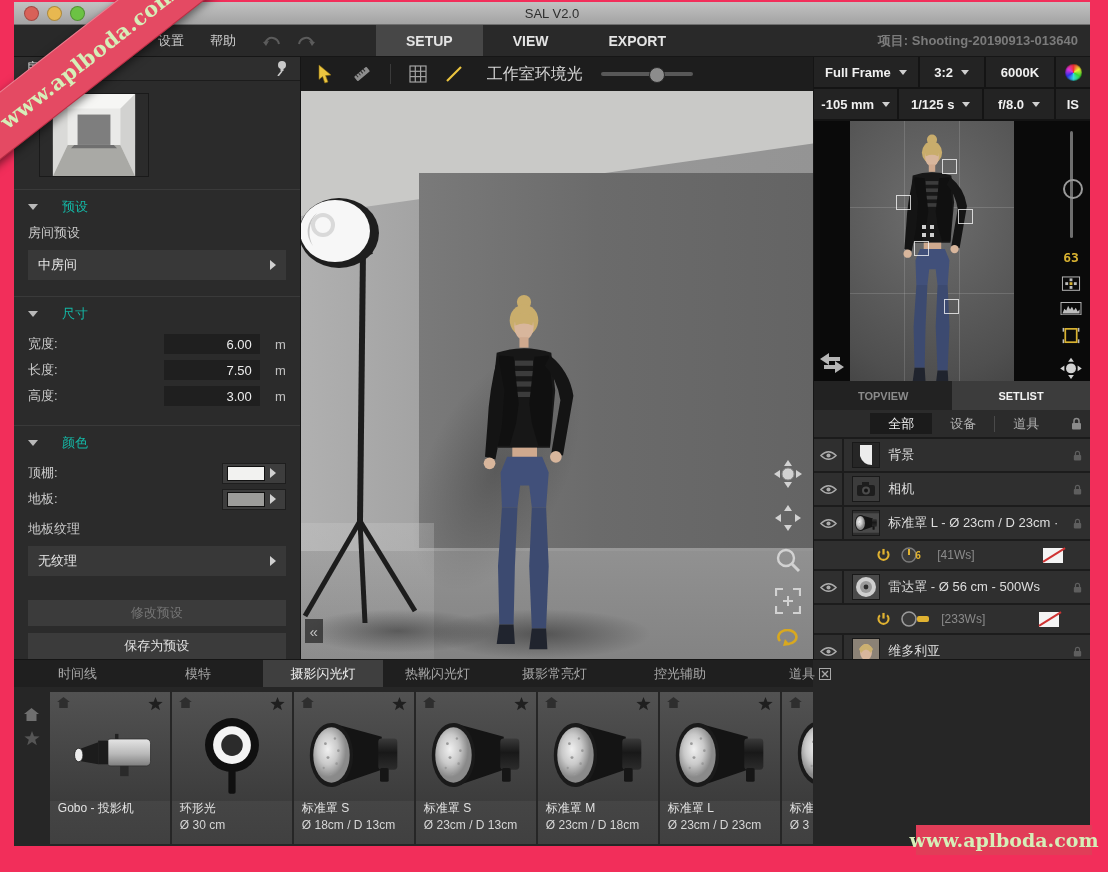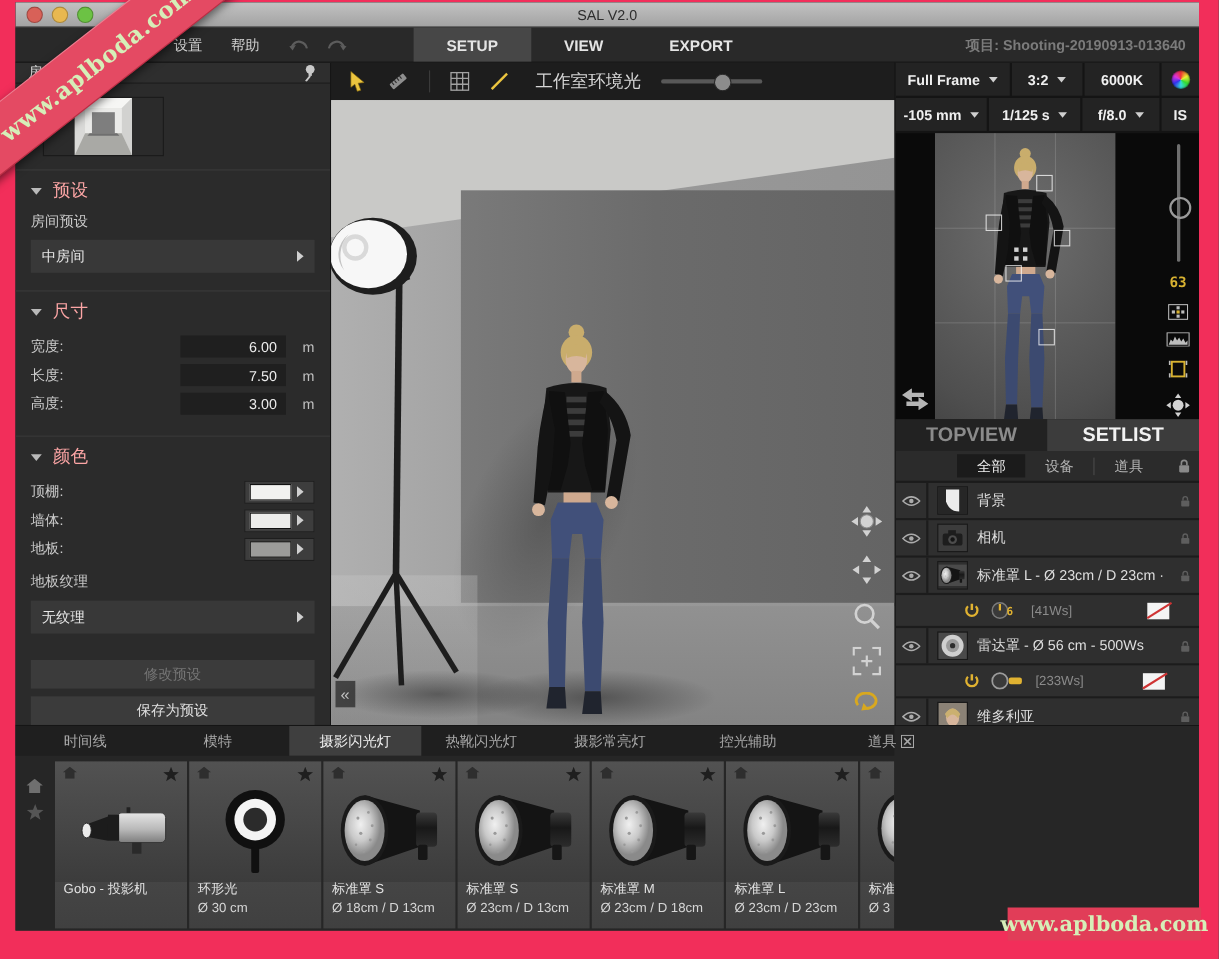--- a/index.html
+++ b/index.html
@@ -30,21 +30,21 @@
   .leftpanel{width:286px;background:#2b2b2b;border-right:1px solid #151515;display:flex;flex-direction:column;overflow:hidden;}
   .viewport{width:513px;position:relative;background:#1d1d1d;border-right:1px solid #151515;}
   .rightpanel{width:276px;background:#242424;display:flex;flex-direction:column;overflow:hidden;}
 
   
   .lp-header{height:30px;display:flex;align-items:center;padding:0 12px;border-bottom:1px solid #1c1c1c;background:#2e2e2e;}
   .lp-title{font-size:13px;color:#dddddd;}
   .lp-pin{margin-left:auto;}
   .roomthumb{width:108px;height:108px;margin:12px 0 6px 25px;border:1px solid #1a1a1a;}
   .section{padding:8px 14px 10px 14px;border-top:1px solid #3a3a3a;margin-top:6px;}
-  .sec-head{display:flex;align-items:center;gap:10px;font-size:16px;color:#fca5a5;margin-bottom:8px;}
+  .sec-head{display:flex;align-items:center;gap:24px;font-size:13px;color:#14b8a6;margin-bottom:8px;}
   .caret-down{width:0;height:0;border-left:5px solid transparent;border-right:5px solid transparent;border-top:6px solid #b9b9b9;}
   .sublabel{font-size:13px;color:#c9c9c9;margin:4px 0 8px 0;}
   .selectbox{height:30px;background:#383838;display:flex;align-items:center;padding:0 10px;font-size:13px;color:#e8e8e8;}
   .selectbox .arrow-r{margin-left:auto;}
   .arrow-r{width:0;height:0;border-top:5px solid transparent;border-bottom:5px solid transparent;border-left:6px solid #d0d0d0;}
   .dimrow{display:flex;align-items:center;height:26px;font-size:13px;color:#cccccc;}
   .dimval{margin-left:auto;width:88px;height:20px;background:#1f1f1f;color:#ececec;display:flex;align-items:center;justify-content:flex-end;padding-right:8px;font-size:13px;}
   .dimunit{width:26px;text-align:right;color:#c0c0c0;font-size:13px;}
   .colrow{display:flex;align-items:center;height:26px;font-size:13px;color:#cccccc;}
   .swatchbtn{margin-left:auto;width:58px;height:19px;background:#3d3d3d;display:flex;align-items:center;padding-left:4px;gap:5px;border:1px solid #1e1e1e;}
@@ -87,21 +87,21 @@
   .pv-grid-v{top:0;bottom:0;width:1px;} .pv-grid-h{left:0;right:0;height:1px;}
   .af{position:absolute;border:1px solid rgba(255,255,255,.75);}
   .afdot{position:absolute;width:4px;height:4px;background:rgba(255,255,255,.8);}
   .pv-ctl{margin-left:auto;width:38px;display:flex;flex-direction:column;align-items:center;padding-top:10px;}
   .vslider{position:relative;width:3px;height:112px;background:#6f6f6f;border-radius:2px;}
   .vslider .knob{position:absolute;left:-7px;width:16px;height:16px;border-radius:50%;border:2px solid #9a9a9a;background:transparent;}
   .pv-zoomnum{margin-top:12px;color:#d8b231;font-family:"DejaVu Sans Mono",monospace;font-size:13px;font-weight:bold;}
   .pv-ico{margin-top:11px;}
   .fliparrows{position:absolute;left:6px;bottom:8px;}
   .rp-tabs{display:flex;height:29px;}
-  .rp-tab{flex:1;display:flex;align-items:center;justify-content:center;font-size:18px;font-weight:bold;}
+  .rp-tab{flex:1;display:flex;align-items:center;justify-content:center;font-size:11px;font-weight:bold;}
   .rp-tab.inactive{background:#222222;color:#8b8b8b;}
   .rp-tab.active{background:#3c3c3c;color:#f2f2f2;}
   .filterbar{height:27px;background:#2b2b2b;display:flex;align-items:center;border-bottom:2px solid #1b1b1b;}
   .fltr{width:62px;height:21px;display:flex;align-items:center;justify-content:center;font-size:13px;color:#b2b2b2;}
   .fltr.sel{background:#1b1b1b;color:#f0f0f0;margin-left:56px;}
   .fltr-sep{width:1px;height:16px;background:#4a4a4a;}
   .setlist{flex:1;background:#232323;overflow:hidden;}
   .slrow{display:flex;align-items:center;height:32px;background:#2f2f2f;border-bottom:2px solid #1c1c1c;}
   .sl-eye{width:28px;display:flex;align-items:center;justify-content:center;border-right:2px solid #1c1c1c;align-self:stretch;}
   .sl-thumb{width:26px;height:24px;margin:0 8px 0 8px;border:1px solid #191919;overflow:hidden;flex:none;}
@@ -335,27 +335,20 @@
             <span>颜色</span>
             </div>
           <div class="colrow">
             <span>顶棚:</span>
             <span class="swatchbtn">
               <span class="swatch" style="background: rgb(242, 242, 240);"></span>
               <span class="arrow-r"></span>
               </span>
           </div>
           <div class="colrow">
-            <span>墙体:</span>
-            <span class="swatchbtn">
-              <span class="swatch" style="background: rgb(237, 237, 235);"></span>
-              <span class="arrow-r"></span>
-              </span>
-          </div>
-          <div class="colrow">
             <span>地板:</span>
             <span class="swatchbtn">
               <span class="swatch" style="background: rgb(156, 156, 154);"></span>
               <span class="arrow-r"></span>
               </span>
           </div>
           <div class="sublabel" style="margin-top:8px">地板纹理</div>
           <div class="selectbox">
             <span>无纹理</span>
             <span class="arrow-r"></span>

